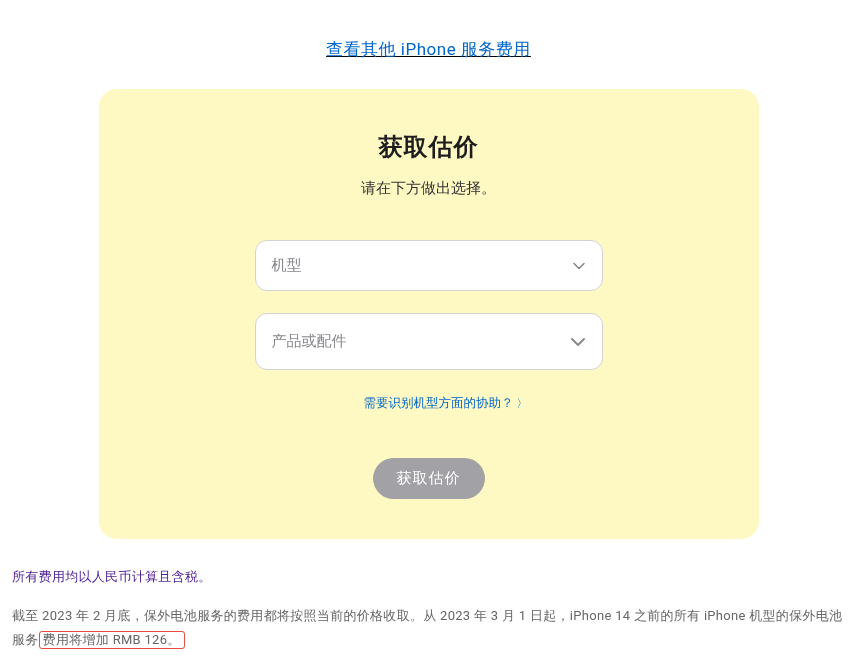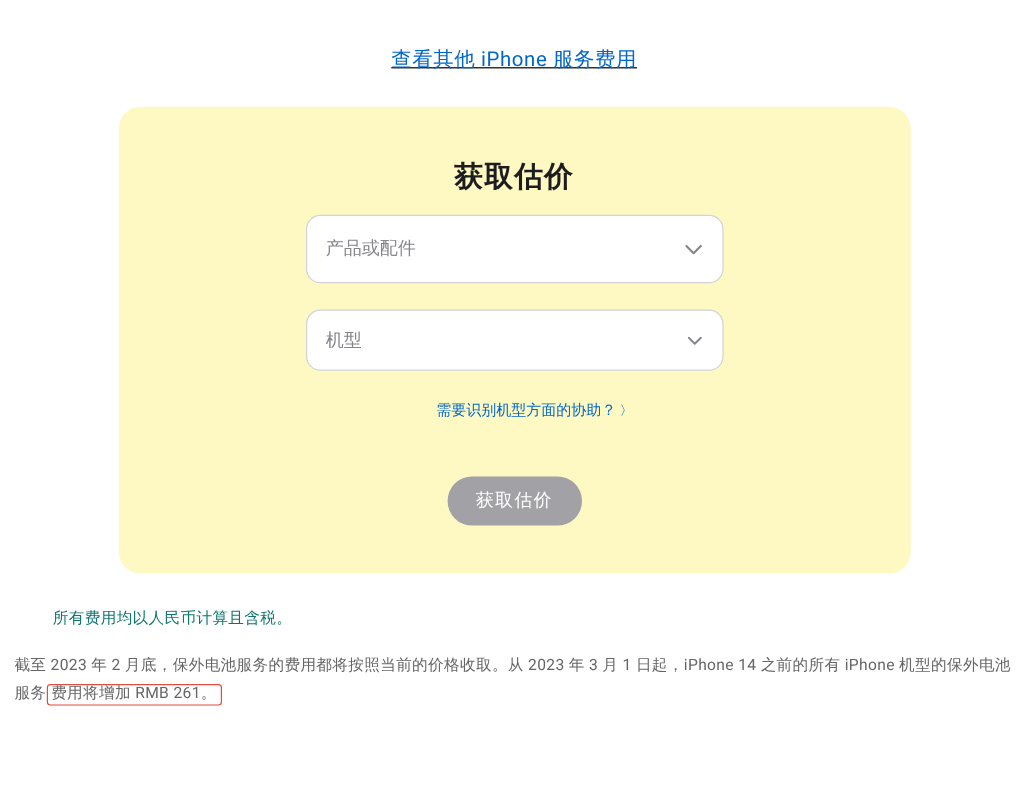--- a/index.html
+++ b/index.html
@@ -99,67 +99,68 @@
     .footnotes {
       margin-top: 26px;
       padding: 0 2px;
     }
     .footnotes p {
       font-size: 13px;
       color: #666;
       line-height: 1.9;
       letter-spacing: 0.3px;
     }
-    .footnotes p.first { margin-bottom: 14px; color: #0f766e; margin-left: 32px; }
+    .footnotes p.first { margin-bottom: 14px; color: #4c1d95; }
     .highlight-box {
       border: 1.5px solid #e34b3d;
       border-radius: 3px;
       padding: 0 3px 1px;
       display: inline;
     }
   </style>
 </head>
 <body>
 
 <div class="page">
 
   <div class="top-link">
     <a href="#">查看其他 iPhone 服务费用</a>
   </div>
 
   <div class="card">
     <h2 class="card-title">获取估价</h2>
+    <p class="card-subtitle">请在下方做出选择。</p>
+
+    <div class="select-wrap">
+      <div class="select-box secondary">机型</div>
+      <span class="chevron">
+        <svg width="12" height="7" viewBox="0 0 12 7">
+            <path d="M1 1 L6 6 L11 1" stroke="#86868b" stroke-width="1.6" fill="none" stroke-linecap="round" stroke-linejoin="round"></path>
+          </svg>
+      </span>
+    </div>
 
     <div class="select-wrap">
       <div class="select-box">产品或配件</div>
       <span class="chevron">
         <svg width="14" height="8" viewBox="0 0 14 8">
             <path d="M1 1 L7 7 L13 1" stroke="#86868b" stroke-width="1.8" fill="none" stroke-linecap="round" stroke-linejoin="round"></path>
-          </svg>
-      </span>
-    </div>
-
-    <div class="select-wrap">
-      <div class="select-box secondary">机型</div>
-      <span class="chevron">
-        <svg width="12" height="7" viewBox="0 0 12 7">
-            <path d="M1 1 L6 6 L11 1" stroke="#86868b" stroke-width="1.6" fill="none" stroke-linecap="round" stroke-linejoin="round"></path>
           </svg>
       </span>
     </div>
 
     <div class="help-link">
       <a href="#">
         <span>需要识别机型方面的协助？</span><span class="arrow">〉</span>
       </a>
     </div>
 
     <button class="submit-btn">获取估价</button>
   </div>
 
   <div class="footnotes">
     <p class="first">所有费用均以人民币计算且含税。</p>
     <p>
-      <span>截至 2023 年 2 月底，保外电池服务的费用都将按照当前的价格收取。从 2023 年 3 月 1 日起，iPhone 14 之前的所有 iPhone 机型的保外电池服务</span><span class="highlight-box">费用将增加 RMB 261。</span>
+      <span>截至 2023 年 2 月底，保外电池服务的费用都将按照当前的价格收取。从 2023 年 3 月 1 日起，iPhone 14 之前的所有 iPhone 机型的保外电池服务</span><span class="highlight-box">费用将增加 RMB 126。</span>
     </p>
   </div>
 
 </div>
 
 </body></html>

